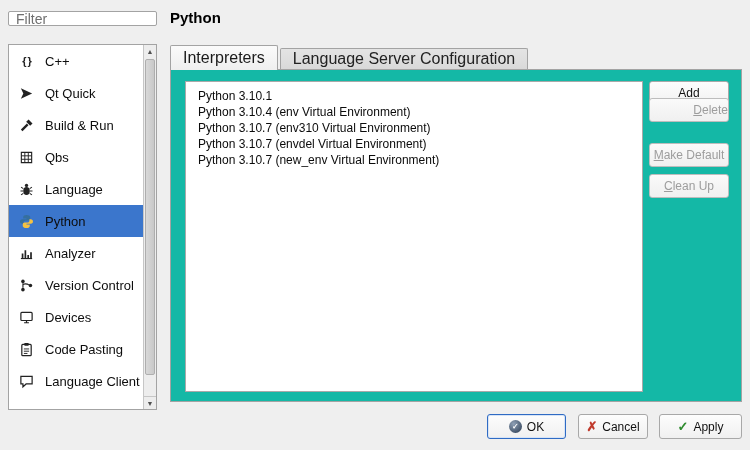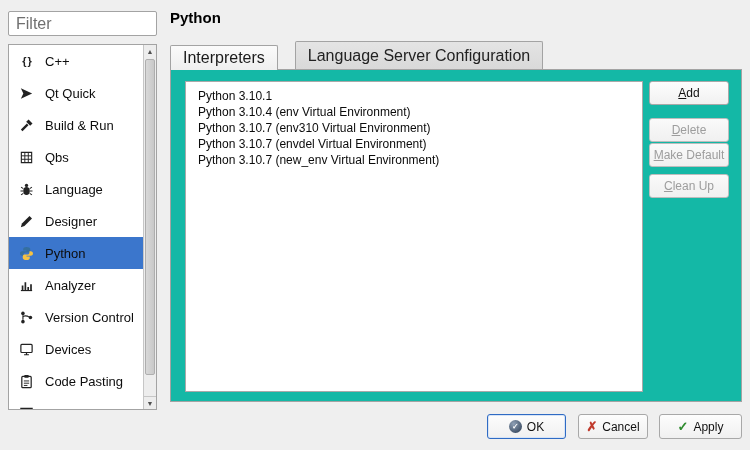--- a/index.html
+++ b/index.html
@@ -8,23 +8,23 @@
     font-family: "Liberation Sans", sans-serif;
     font-size: 12px;
     color: #1a1a1a;
     background: #efefef;
     position: relative;
     overflow: hidden;
   }
   .window { position: absolute; inset: 0; }
 
   .filter-input {
-    position: absolute; left: 8px; top: 11px; width: 149px; height: 25px;
+    position: absolute; left: 8px; top: 11px; width: 149px; height: 15px;
     background: #fff; border: 1px solid #a3a3a3; border-radius: 2px;
-    padding: 0 7px; font-family: "Liberation Sans", sans-serif; font-size: 16px; color: #333;
+    padding: 0 7px; font-family: "Liberation Sans", sans-serif; font-size: 14px; color: #333;
   }
   .filter-input::placeholder { color: #6f6f6f; }
 
   .sidebar {
     position: absolute; left: 8px; top: 44px; width: 149px; height: 366px;
     background: #fff; border: 1px solid #a3a3a3; overflow: hidden;
   }
   .sidebar-list { position: absolute; left: 0; top: 0; right: 13px; bottom: 0; overflow: hidden; }
   .sidebar-item { height: 32px; display: flex; align-items: center; gap: 9px; padding-left: 8px; font-size: 13px; color: #0d0d0d; cursor: default; }
   .sidebar-item.selected { background: var(--selection, #3b76cc); }
@@ -35,21 +35,21 @@
   .scroll-btn { position: absolute; left: 0; width: 12px; height: 13px; display: flex; align-items: center; justify-content: center; font-size: 7px; color: #505050; background: #ededed; }
   .scroll-btn.up { top: 0; }
   .scroll-btn.down { bottom: 0; border-top: 1px solid #c6c6c6; }
   .scroll-thumb { position: absolute; left: 1px; top: 14px; width: 10px; height: 316px; background: linear-gradient(90deg, #d8d8d8, #c9c9c9); border: 1px solid #aeaeae; border-radius: 2px; }
 
   .page-title { position: absolute; left: 170px; top: 9px; font-size: 15px; font-weight: bold; color: #000; }
 
   .tabs { position: absolute; left: 170px; top: 45px; height: 24px; display: flex; align-items: flex-end; z-index: 2; }
   .tab { display: flex; align-items: center; padding: 0 12px; border: 1px solid #a3a3a3; border-bottom: none; border-radius: 2px 2px 0 0; font-size: 16px; color: #1a1a1a; cursor: default; white-space: nowrap; text-align: right; }
   .tab.active { height: 25px; margin-bottom: -1px; background: linear-gradient(#fbfbfb, #efefef); }
-  .tab.inactive { height: 28px; background: linear-gradient(#e4e4e4, #d9d9d9); margin-left: 17px; color: #222; }
+  .tab.inactive { height: 21px; background: linear-gradient(#e4e4e4, #d9d9d9); margin-left: 2px; color: #222; }
 
   .tab-pane { position: absolute; left: 170px; top: 69px; width: 572px; height: 333px; border: 1px solid #a3a3a3; background: #14b8a6; z-index: 1; }
 
   .interpreter-list {
     position: absolute; left: 14px; top: 11px; width: 458px; height: 311px;
     background: #fff; border: 1px solid #a9a9a9; padding-top: 6px; overflow: hidden;
   }
   .interpreter-row { height: 16px; line-height: 16px; padding-left: 12px; font-size: 12px; color: #0b0b0b; white-space: nowrap; }
 
   .action-btn {
@@ -121,28 +121,20 @@
   </div>
         <div class="sidebar-item">
     <span class="icon-box">
             <svg viewBox="0 0 16 16" width="15" height="15">
               <ellipse cx="8" cy="9.6" rx="3.5" ry="4.2" fill="#222"></ellipse>
               <circle cx="8" cy="3.6" r="1.8" fill="#222"></circle>
               <path d="M4.6 7 2.2 5.4 M4.3 9.6 H1.6 M4.6 12.2 2.2 13.8 M11.4 7 13.8 5.4 M11.7 9.6 H14.4 M11.4 12.2 13.8 13.8" stroke="#222" stroke-width="1.1" fill="none"></path>
             </svg>
           </span>
     <span class="label">Language</span>
-  </div>
-        <div class="sidebar-item">
-    <span class="icon-box">
-            <svg viewBox="0 0 16 16" width="15" height="15">
-              <path d="M2 14 3.1 10.2 11.2 2.1 13.9 4.8 5.8 12.9 Z" fill="#222"></path>
-            </svg>
-          </span>
-    <span class="label">Designer</span>
   </div>
         <div class="sidebar-item selected">
     <span class="icon-box">
             <svg viewBox="0 0 16 16" width="15" height="15">
               <path d="M7.95 1.1 C5.6 1.1 4.5 2 4.5 3.3 V4.9 H8 V5.6 H3.3 C2 5.6 1.1 6.6 1.1 8 C1.1 9.4 2 10.4 3.3 10.4 H4.9 V8.9 C4.9 7.7 5.9 6.9 7 6.9 H10 C11.1 6.9 12 6 12 4.9 V3.3 C12 2 10.3 1.1 7.95 1.1 Z" fill="#356f9f"></path>
               <path d="M8.05 14.9 C10.4 14.9 11.5 14 11.5 12.7 V11.1 H8 V10.4 H12.7 C14 10.4 14.9 9.4 14.9 8 C14.9 6.6 14 5.6 12.7 5.6 H11.1 V7.1 C11.1 8.3 10.1 9.1 9 9.1 H6 C4.9 9.1 4 10 4 11.1 V12.7 C4 14 5.7 14.9 8.05 14.9 Z" fill="#f5c242"></path>
             </svg>
           </span>
     <span class="label">Python</span>
   </div>
@@ -214,21 +206,21 @@
 
   <div class="tab-pane" id="interpreters-pane">
     <div class="interpreter-list" id="interpreter-list">
         <div class="interpreter-row">Python 3.10.1</div>
         <div class="interpreter-row">Python 3.10.4 (env Virtual Environment)</div>
         <div class="interpreter-row">Python 3.10.7 (env310 Virtual Environment)</div>
         <div class="interpreter-row">Python 3.10.7 (envdel Virtual Environment)</div>
         <div class="interpreter-row">Python 3.10.7 (new_env Virtual Environment)</div>
       </div>
   <button class="action-btn" style="top: 11px;"><u>A</u>dd</button>
-      <button class="action-btn disabled" disabled="" style="top: 48px;"><u>D</u>elete</button>
+      <button class="action-btn disabled" disabled="" style="top: 28px; text-align: right;"><u>D</u>elete</button>
       <button class="action-btn disabled" disabled="" style="top: 73px;"><u>M</u>ake Default</button>
       <button class="action-btn disabled" disabled="" style="top: 104px;"><u>C</u>lean Up</button>
     </div>
 
   <button class="footer-btn default" id="ok-btn">
     <span class="ok-orb">✓</span>
     <span>OK</span>
   </button>
   <button class="footer-btn" id="cancel-btn">
     <span class="glyph-red">✗</span>

